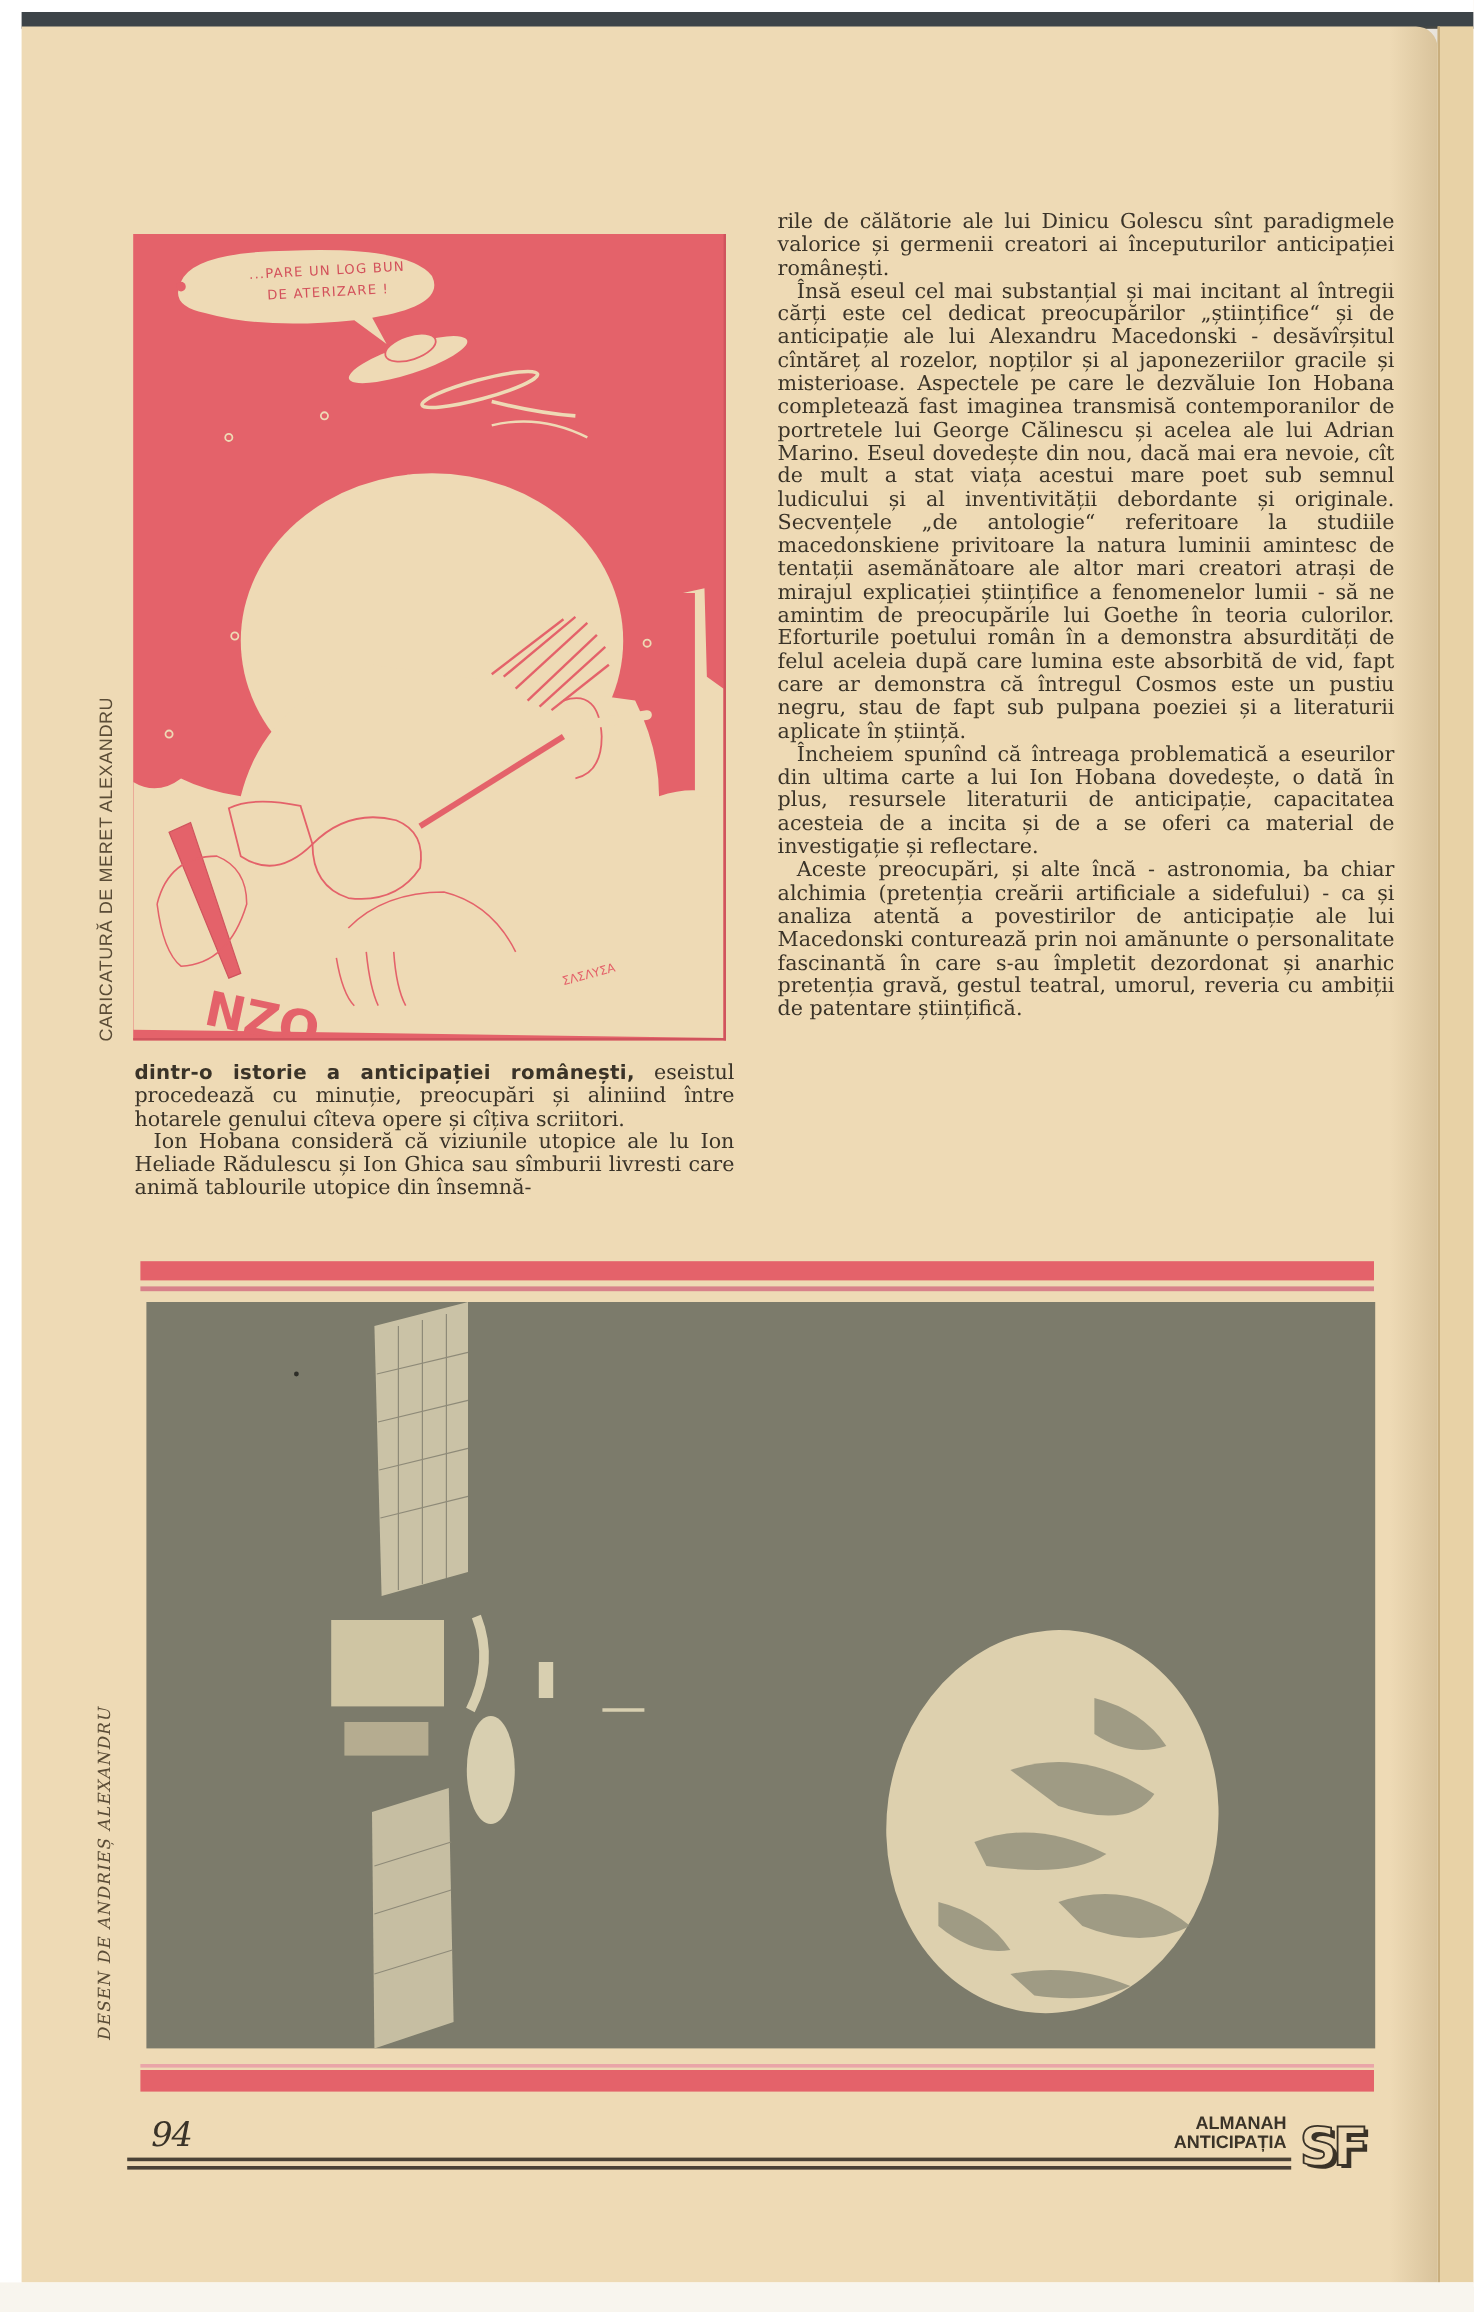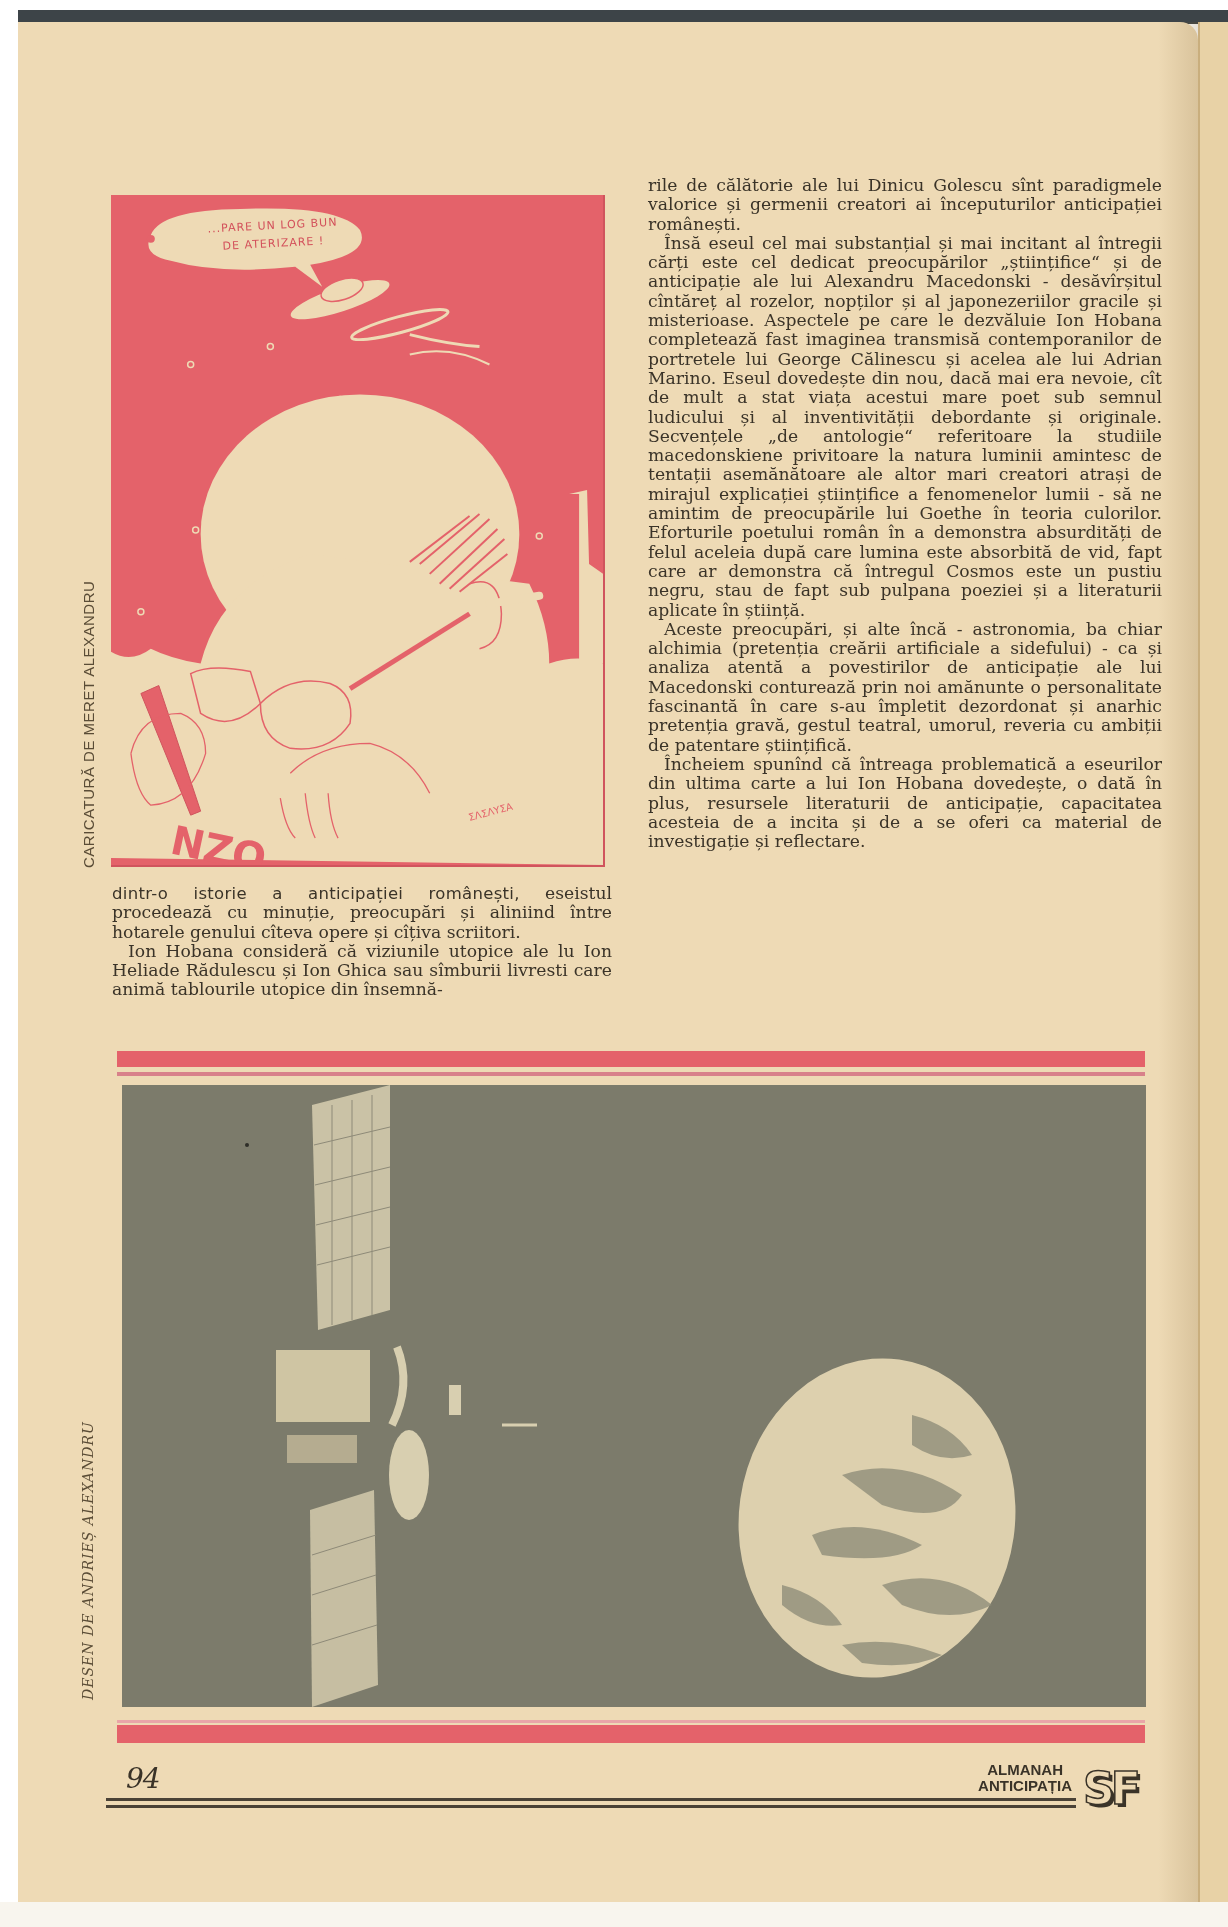--- a/index.html
+++ b/index.html
@@ -21,39 +21,39 @@
   .credit-vertical { position: absolute; font-family: "Liberation Sans", sans-serif; color: #5a4c36; font-size: 15px; letter-spacing: 0.5px; transform-origin: left top; transform: rotate(-90deg); white-space: nowrap; }
   .credit-1 { left: 80px; top: 868px; }
   .credit-2 { left: 80px; top: 1700px; font-family: "DejaVu Serif", serif; font-style: italic; font-size: 14px; letter-spacing: 1px; }
 
   
   .col { position: absolute; font-family: "DejaVu Serif", serif; font-size: 17.2px; line-height: 19.3px; color: #3a3328; text-align: justify; }
   .col p { text-indent: 16px; }
   .col p.noindent { text-indent: 0; }
   .col-left { left: 112px; top: 884px; width: 500px; }
   .col-right { left: 648px; top: 176px; width: 514px; }
-  .lead-bold { font-family: "DejaVu Sans", sans-serif; font-weight: normal; font-size: 16.5px; letter-spacing: 0.3px; }
+  .lead-bold { font-family: "DejaVu Sans", sans-serif; font-weight: bold; font-size: 16.5px; letter-spacing: 0.3px; }
 
   
   .red-bar { position: absolute; left: 117px; width: 1028px; background: #e4626a; }
   .red-bar-1 { top: 1051px; height: 16px; }
   .red-thin-1 { position: absolute; left: 117px; top: 1072px; width: 1028px; height: 4px; background: #d8818a; }
   .red-bar-2 { top: 1725px; height: 18px; }
   .red-thin-2 { position: absolute; left: 117px; top: 1720px; width: 1028px; height: 3px; background: #e9a5a8; }
 
   
   .photo { position: absolute; left: 122px; top: 1085px; width: 1024px; height: 622px; background: #7c7b6b; overflow: hidden; }
   .photo svg { position: absolute; left: 0; top: 0; width: 100%; height: 100%; }
 
   
   .page-number { position: absolute; left: 106px; top: 1762px; font-family: "DejaVu Serif", serif; font-style: italic; font-size: 28px; color: #3a3328; letter-spacing: -1px; margin-left: 20px; }
   .footer-rule { position: absolute; left: 106px; width: 970px; height: 3px; background: #4a4236; }
   .footer-rule-1 { top: 1798px; }
   .footer-rule-2 { top: 1805px; }
-  .footer-brand { position: absolute; right: 156px; top: 1762px; text-align: center; font-family: "Liberation Sans", sans-serif; font-weight: bold; font-size: 15px; line-height: 16px; color: #3a3328; }
+  .footer-brand { position: absolute; right: 156px; top: 1762px; text-align: right; font-family: "Liberation Sans", sans-serif; font-weight: bold; font-size: 15px; line-height: 16px; color: #3a3328; }
   .sf-logo { position: absolute; left: 1080px; top: 1755px; width: 68px; height: 62px; }
 </style>
 </head>
 <body>
 
 <div class="scan-top"></div>
 <div class="scan-top-bar"></div>
 <div class="next-page"></div>
 
 <div class="page">
@@ -120,22 +120,22 @@
 <div class="credit-vertical credit-1">CARICATURĂ DE MERET ALEXANDRU</div>
 
 <div class="col col-left">
   <p class="noindent"><span class="lead-bold">dintr-o istorie a anticipației românești,</span><span> eseistul procedează cu minuție, preocupări și aliniind între hotarele genului cîteva opere și cîțiva scriitori.</span></p>
   <p>Ion Hobana consideră că viziunile utopice ale lu Ion Heliade Rădulescu și Ion Ghica sau sîmburii livresti care animă tablourile utopice din însemnă-</p>
 </div>
 
 <div class="col col-right">
   <p class="noindent">rile de călătorie ale lui Dinicu Golescu sînt paradigmele valorice și germenii creatori ai începuturilor anticipației românești.</p>
   <p>Însă eseul cel mai substanțial și mai incitant al întregii cărți este cel dedicat preocupărilor „științifice“ și de anticipație ale lui Alexandru Macedonski - desăvîrșitul cîntăreț al rozelor, nopților și al japonezeriilor gracile și misterioase. Aspectele pe care le dezvăluie Ion Hobana completează fast imaginea transmisă contemporanilor de portretele lui George Călinescu și acelea ale lui Adrian Marino. Eseul dovedește din nou, dacă mai era nevoie, cît de mult a stat viața acestui mare poet sub semnul ludicului și al inventivității debordante și originale. Secvențele „de antologie“ referitoare la studiile macedonskiene privitoare la natura luminii amintesc de tentații asemănătoare ale altor mari creatori atrași de mirajul explicației științifice a fenomenelor lumii - să ne amintim de preocupările lui Goethe în teoria culorilor. Eforturile poetului român în a demonstra absurdități de felul aceleia după care lumina este absorbită de vid, fapt care ar demonstra că întregul Cosmos este un pustiu negru, stau de fapt sub pulpana poeziei și a literaturii aplicate în știință.</p>
+  <p>Încheiem spunînd că întreaga problematică a eseurilor din ultima carte a lui Ion Hobana dovedește, o dată în plus, resursele literaturii de anticipație, capacitatea acesteia de a incita și de a se oferi ca material de investigație și reflectare.</p>
   <p>Aceste preocupări, și alte încă - astronomia, ba chiar alchimia (pretenția creării artificiale a sidefului) - ca și analiza atentă a povestirilor de anticipație ale lui Macedonski conturează prin noi amănunte o personalitate fascinantă în care s-au împletit dezordonat și anarhic pretenția gravă, gestul teatral, umorul, reveria cu ambiții de patentare științifică.</p>
-  <p>Încheiem spunînd că întreaga problematică a eseurilor din ultima carte a lui Ion Hobana dovedește, o dată în plus, resursele literaturii de anticipație, capacitatea acesteia de a incita și de a se oferi ca material de investigație și reflectare.</p>
 </div>
 
 <div class="red-bar red-bar-1"></div>
 <div class="red-thin-1"></div>
 
 <div class="photo">
   <svg viewBox="0 0 1024 622" preserveAspectRatio="none">
 
     <polygon points="190,20 268,0 268,225 196,245" fill="#d8cfb0" opacity="0.85"></polygon>
     <g stroke="#8e8a78" stroke-width="1">

